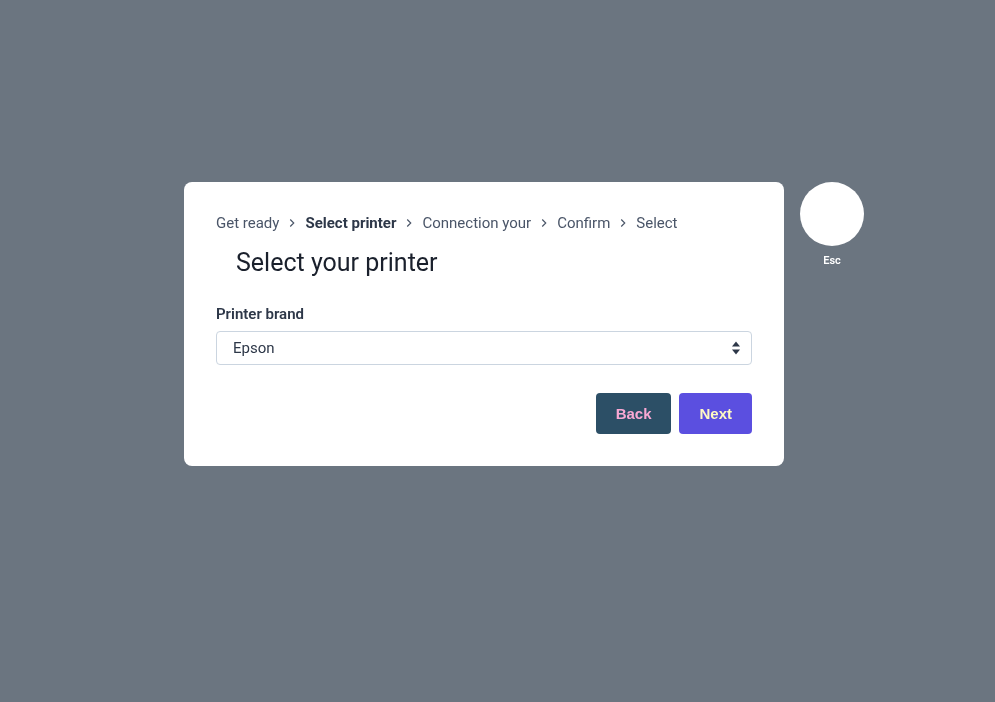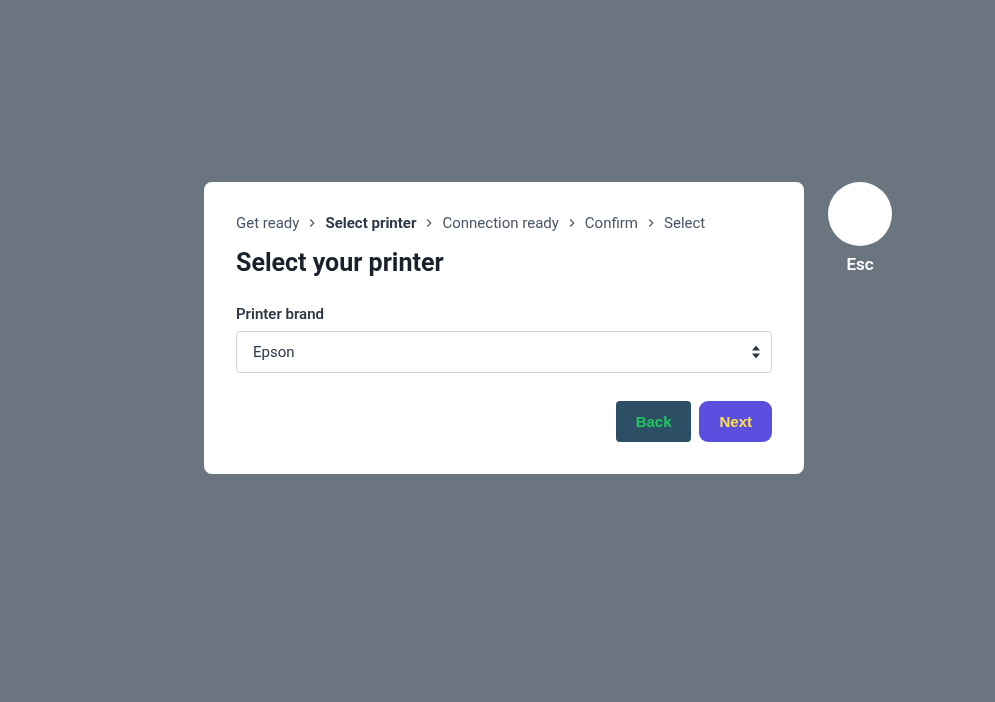--- a/index.html
+++ b/index.html
@@ -10,25 +10,25 @@
     body {
       font-family: -apple-system, BlinkMacSystemFont, "Segoe UI", Roboto, "Helvetica Neue", Arial, sans-serif;
       background-color: #6b7580;
       width: 995px;
       height: 702px;
       overflow: hidden;
       position: relative;
     }
     .modal-container {
       position: absolute;
-      left: 204px;
+      left: 184px;
       top: 182px;
       display: flex;
       align-items: flex-start;
-      gap: 24px;
+      gap: 16px;
     }
     .modal {
       background-color: #ffffff;
       border-radius: 8px;
       width: 600px;
       padding: 32px;
     }
     .breadcrumb {
       display: flex;
       align-items: center;
@@ -52,40 +52,41 @@
       color: #4a5568;
     }
     .breadcrumb-chevron svg {
       width: 14px;
       height: 14px;
       stroke: #4a5568;
       stroke-width: 2;
     }
     .modal-title {
       font-size: 25px;
-      font-weight: 700;
+      font-weight: 400;
       color: #1a202c;
       margin-bottom: 28px;
+      margin-left: 20px;
     }
     .form-group {
       margin-bottom: 24px;
     }
     .form-label {
       display: block;
       font-size: 15px;
       font-weight: 600;
       color: #2d3748;
       margin-bottom: 8px;
     }
     .select-wrapper {
       position: relative;
     }
     .select-input {
       width: 100%;
-      height: 42px;
+      height: 34px;
       padding: 0 40px 0 16px;
       border: 1px solid #cbd5e0;
       border-radius: 4px;
       font-size: 15px;
       color: #2d3748;
       background-color: #ffffff;
       display: flex;
       align-items: center;
       cursor: pointer;
     }
@@ -121,43 +122,42 @@
     .btn {
       padding: 12px 20px;
       border: none;
       border-radius: 4px;
       font-size: 15px;
       font-weight: 600;
       cursor: pointer;
     }
     .btn-back {
       background-color: #2c4f66;
-      color: #22c55e;
+      color: #f9a8d4;
     }
     .btn-next {
       background-color: #5b4fe0;
-      color: #fde047;
-      border-radius: 9px;
+      color: #fef9c3;
     }
     .esc-container {
       display: flex;
       flex-direction: column;
       align-items: center;
       gap: 8px;
     }
     .esc-circle {
       width: 64px;
       height: 64px;
       background-color: #ffffff;
       border-radius: 50%;
       cursor: pointer;
     }
     .esc-label {
       color: #ffffff;
-      font-size: 17px;
+      font-size: 11px;
       font-weight: 600;
     }
   </style>
 </head>
 <body>
 
 <div class="modal-container">
   <div class="modal">
     <div class="breadcrumb">
       <span class="breadcrumb-item">Get ready</span>
@@ -165,21 +165,21 @@
         <svg viewBox="0 0 24 24" fill="none">
             <polyline points="9 18 15 12 9 6"></polyline>
           </svg>
       </span>
       <span class="breadcrumb-item active">Select printer</span>
       <span class="breadcrumb-chevron">
         <svg viewBox="0 0 24 24" fill="none">
             <polyline points="9 18 15 12 9 6"></polyline>
           </svg>
       </span>
-      <span class="breadcrumb-item">Connection ready</span>
+      <span class="breadcrumb-item">Connection your</span>
       <span class="breadcrumb-chevron">
         <svg viewBox="0 0 24 24" fill="none">
             <polyline points="9 18 15 12 9 6"></polyline>
           </svg>
       </span>
       <span class="breadcrumb-item">Confirm</span>
       <span class="breadcrumb-chevron">
         <svg viewBox="0 0 24 24" fill="none">
             <polyline points="9 18 15 12 9 6"></polyline>
           </svg>

